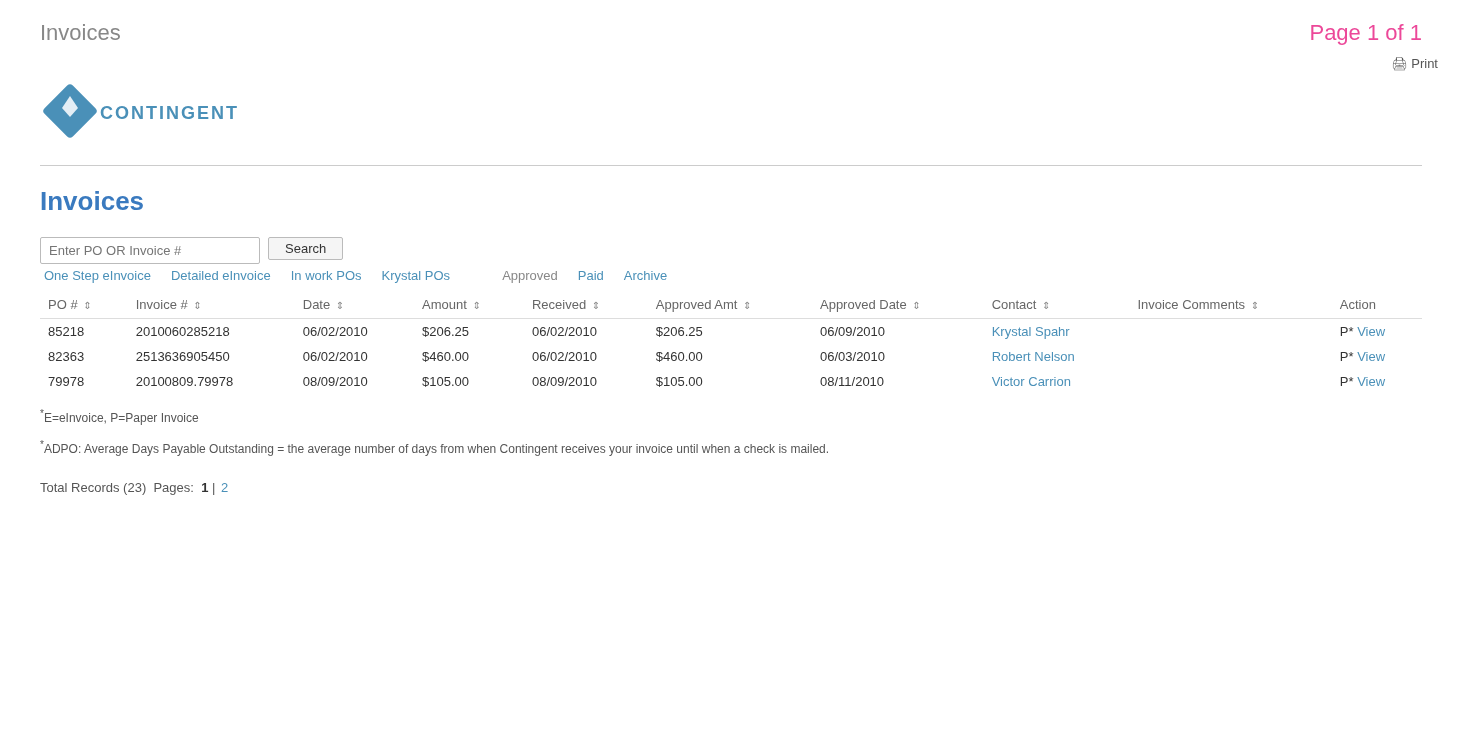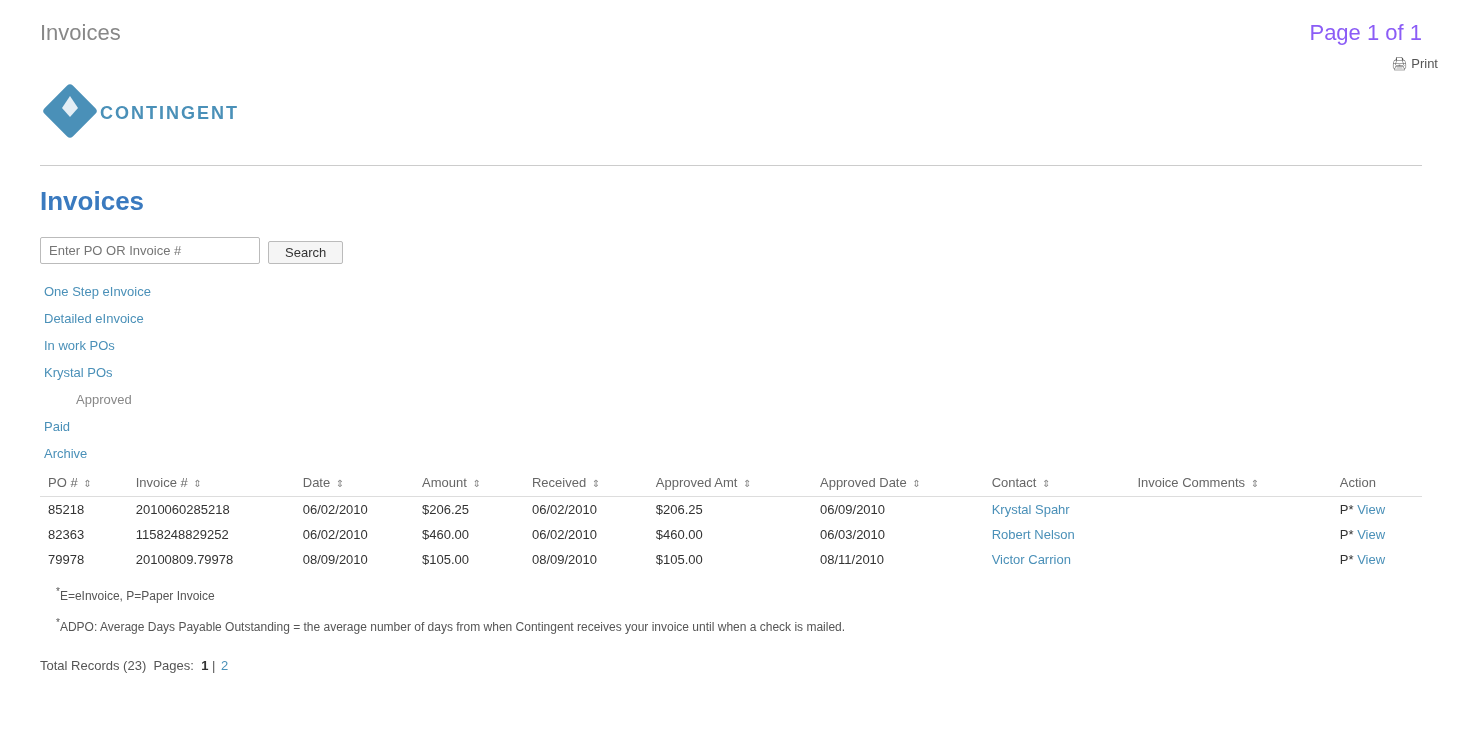--- a/index.html
+++ b/index.html
@@ -18,21 +18,21 @@
     }
 
     .page-title-top {
       font-size: 22px;
       color: #888;
       font-weight: normal;
     }
 
     .page-info {
       font-size: 22px;
-      color: #8b5cf6;
+      color: #ec4899;
       font-weight: normal;
     }
 
     .print-area {
       text-align: right;
       padding: 0 24px;
     }
 
     .print-link {
       color: #555;
@@ -78,22 +78,21 @@
 
     .invoices-heading {
       font-size: 26px;
       font-weight: bold;
       color: #3a7abf;
       margin-bottom: 20px;
     }
 
     .search-bar {
       display: flex;
-      align-items: flex-end;
-      margin-bottom: 16px;
+      align-items: flex-start;
       gap: 8px;
     }
 
     .search-input {
       border: 1px solid #bbb;
       padding: 5px 8px;
       font-size: 13px;
       width: 220px;
       color: #999;
       border-radius: 2px;
@@ -107,21 +106,20 @@
       cursor: pointer;
       border-radius: 2px;
       color: #333;
     }
 
     .tabs-row {
       display: flex;
       gap: 0;
       margin-bottom: 0;
       border-bottom: none;
-      flex-direction: column;
     }
 
     .tab {
       padding: 4px 16px 8px 4px;
       font-size: 13px;
       cursor: pointer;
       color: #4a90b8;
       text-decoration: none;
     }
 
@@ -164,21 +162,20 @@
     .link-blue {
       color: #4a90b8;
       cursor: pointer;
       text-decoration: none;
     }
 
     .footnote {
       margin-top: 14px;
       font-size: 12px;
       color: #555;
-      margin-left: 16px;
     }
 
     .footnote sup {
       font-size: 10px;
     }
 
     .pagination {
       text-align: left;
       margin-top: 24px;
       font-size: 13px;
@@ -263,21 +260,21 @@
           <td>$206.25</td>
           <td>06/02/2010</td>
           <td>$206.25</td>
           <td>06/09/2010</td>
           <td><a class="link-blue">Krystal Spahr</a></td>
           <td></td>
           <td><span>P* </span><a class="link-blue" style="cursor: pointer;">View</a></td>
         </tr>
         <tr>
           <td>82363</td>
-          <td>1158248829252</td>
+          <td>2513636905450</td>
           <td>06/02/2010</td>
           <td>$460.00</td>
           <td>06/02/2010</td>
           <td>$460.00</td>
           <td>06/03/2010</td>
           <td><a class="link-blue">Robert Nelson</a></td>
           <td></td>
           <td><span>P* </span><a class="link-blue" style="cursor: pointer;">View</a></td>
         </tr>
         <tr>

